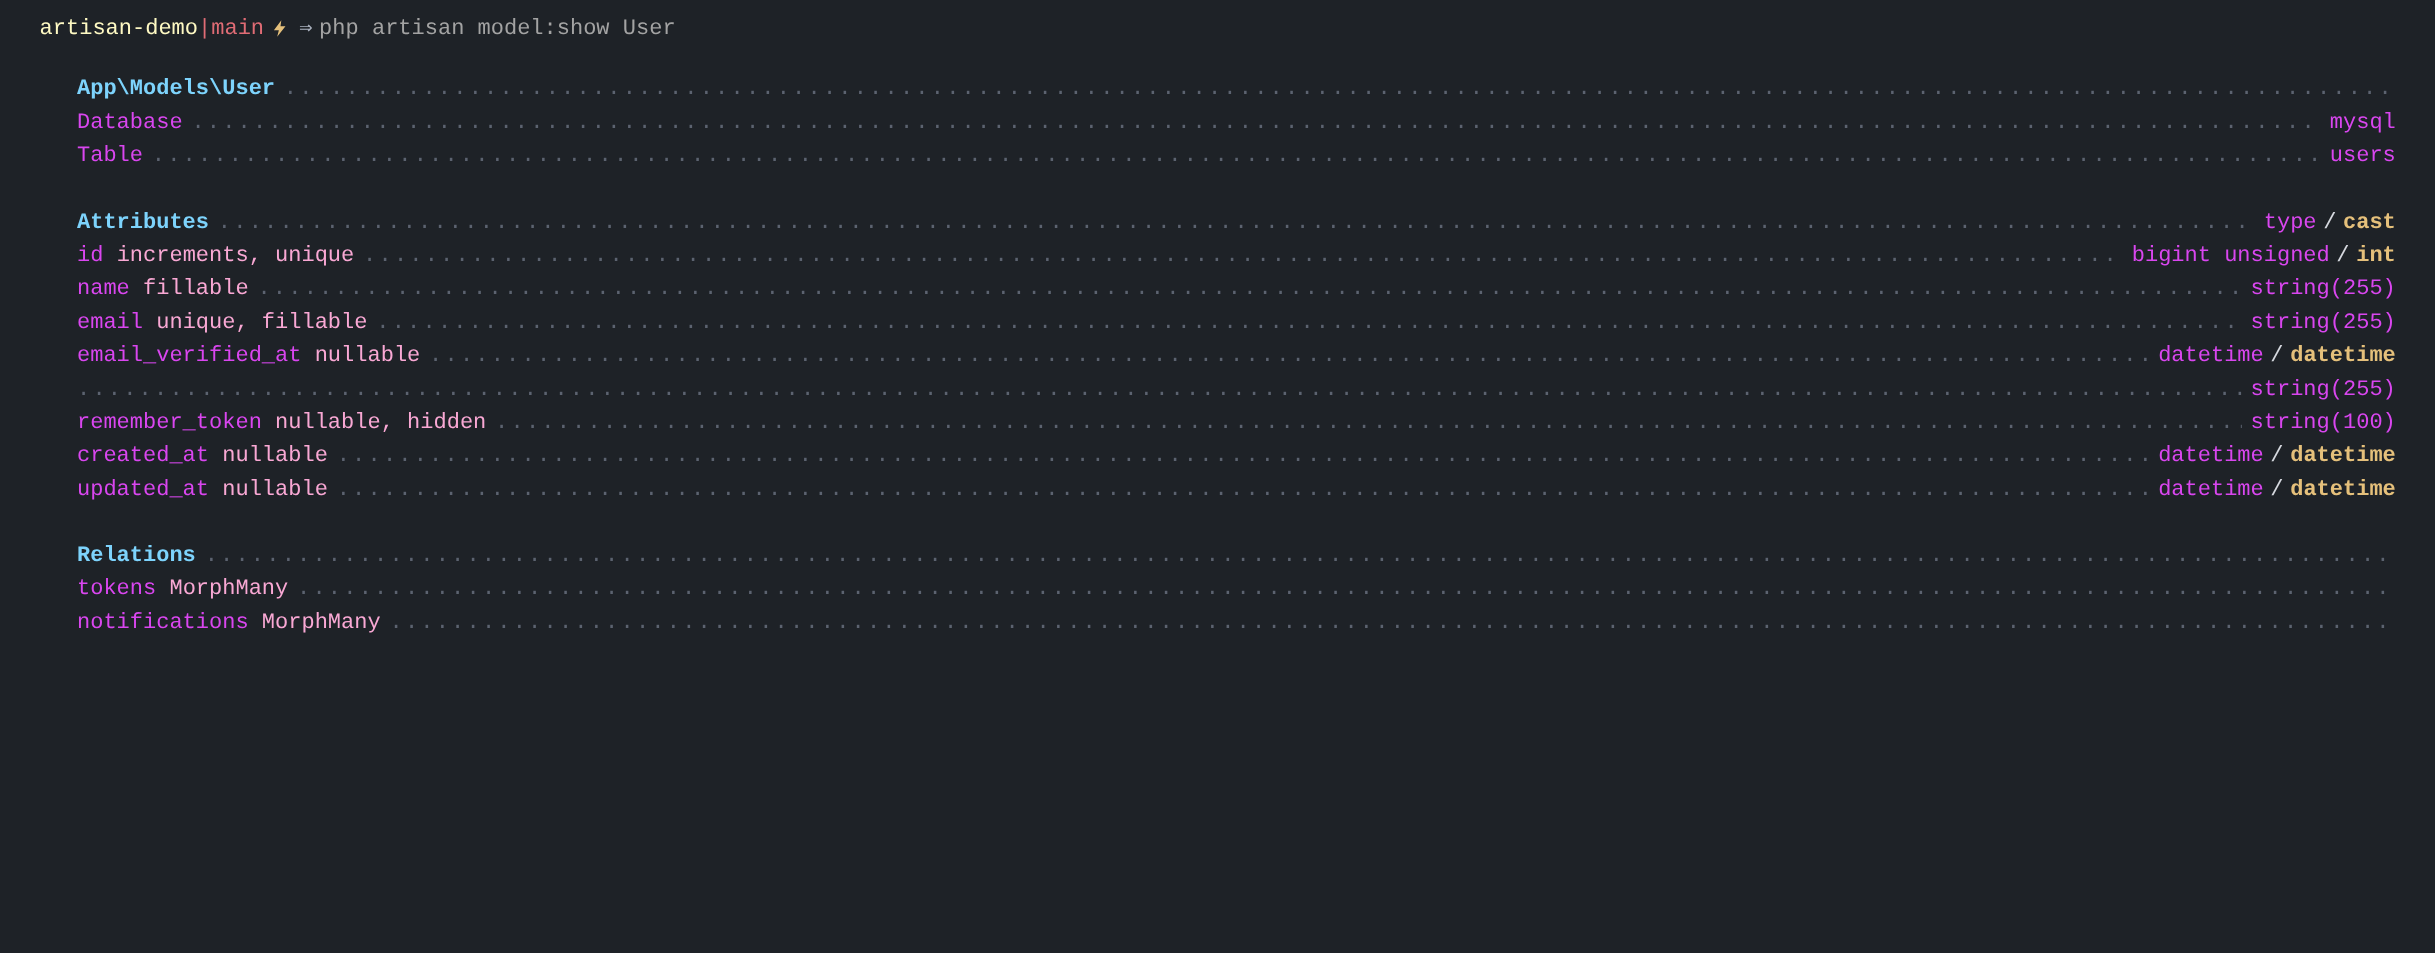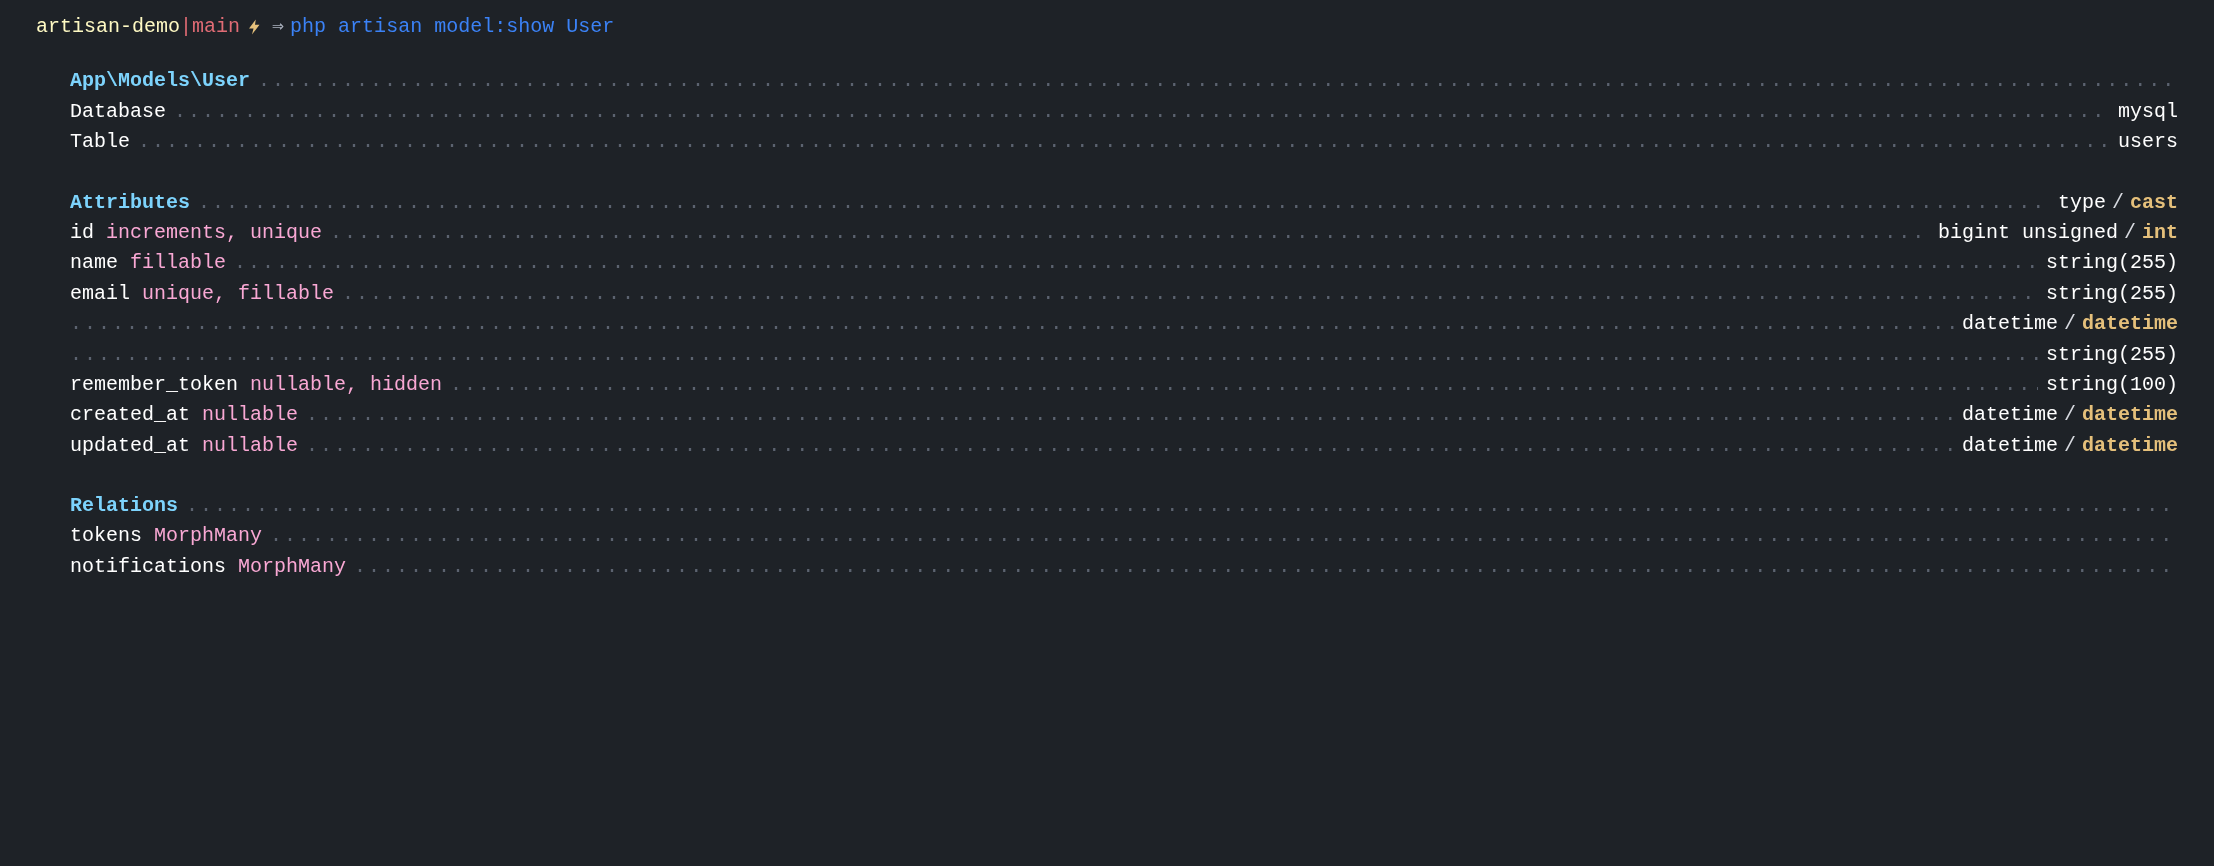--- a/index.html
+++ b/index.html
@@ -11,40 +11,40 @@
     line-height: 1.52;
     padding: 12px 0 24px 0;
     width: 2214px;
   }
   .wrap { padding: 0 36px; }
   .prompt-line { margin-bottom: 24px; display:flex; align-items:center; gap:0; }
   .teal { color: #fef9c3; }
   .pink { color: #e06c75; }
   .yellow-bolt { color: #e5c07b; margin: 0 6px; }
   .arrow { color: #abb2bf; margin: 0 6px 0 2px; }
-  .cmd { color: #3b82f6; }
+  .cmd { color: #a3a3a3; }
   .section { padding-left: 34px; }
   .row {
     display: flex;
     align-items: baseline;
     white-space: nowrap;
   }
   .dots {
     flex: 1 1 auto;
     overflow: hidden;
     color: #5c6370;
     letter-spacing: 2px;
   }
   .dots::before {
     content: "........................................................................................................................................................................................................................................................................................................................................................";
   }
   .pad-left { padding-left: 8px; }
   .pad-right { padding-right: 8px; }
   .green-b { color: #7dd3fc; font-weight: bold; }
-  .white { color: #ffffff; }
+  .white { color: #d946ef; }
   .dim { color: #f9a8d4; }
   .gold-b { color: #e5c07b; font-weight: bold; margin-top: 36px; }
   .slash { color: #d7dae0; margin: 0 6px; }
   .gap { height: 30px; }
   .bolt-svg { width: 18px; height: 24px; display:inline-block; vertical-align: middle; }
 </style>
 </head>
 <body>
 
 <div class="wrap">
@@ -101,20 +101,21 @@
           <span class="pad-right"><span class="white">name</span> <span class="dim">fillable</span></span>
           <span class="dots"></span>
           <span class="pad-left"><span class="white">string(255)</span></span>
         </div>
         <div class="row">
           <span class="pad-right"><span class="white">email</span> <span class="dim">unique, fillable</span></span>
           <span class="dots"></span>
           <span class="pad-left"><span class="white">string(255)</span></span>
         </div>
         <div class="row">
+          <span class="pad-right"><span class="white">email_verified_at</span> <span class="dim">nullable</span></span>
           <span class="dots"></span>
           <span class="pad-left"><span class="white">datetime</span><span class="slash">/</span><span class="gold-b">datetime</span></span>
         </div>
         <div class="row">
           <span class="dots"></span>
           <span class="pad-left"><span class="white">string(255)</span></span>
         </div>
         <div class="row">
           <span class="pad-right"><span class="white">remember_token</span> <span class="dim">nullable, hidden</span></span>
           <span class="dots"></span>

